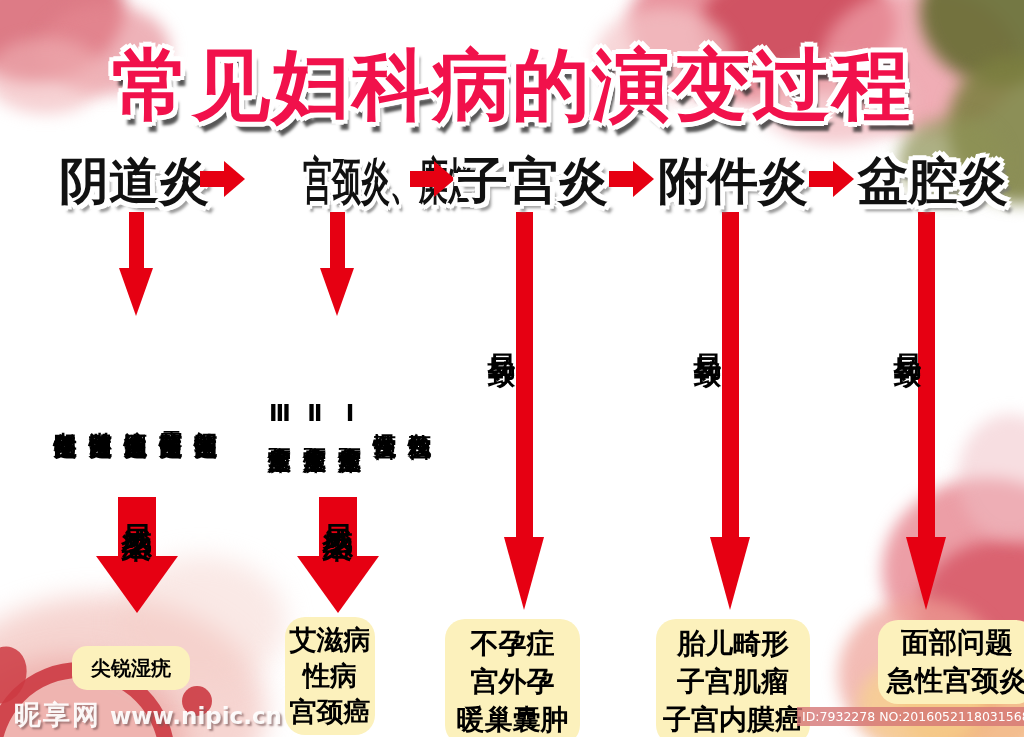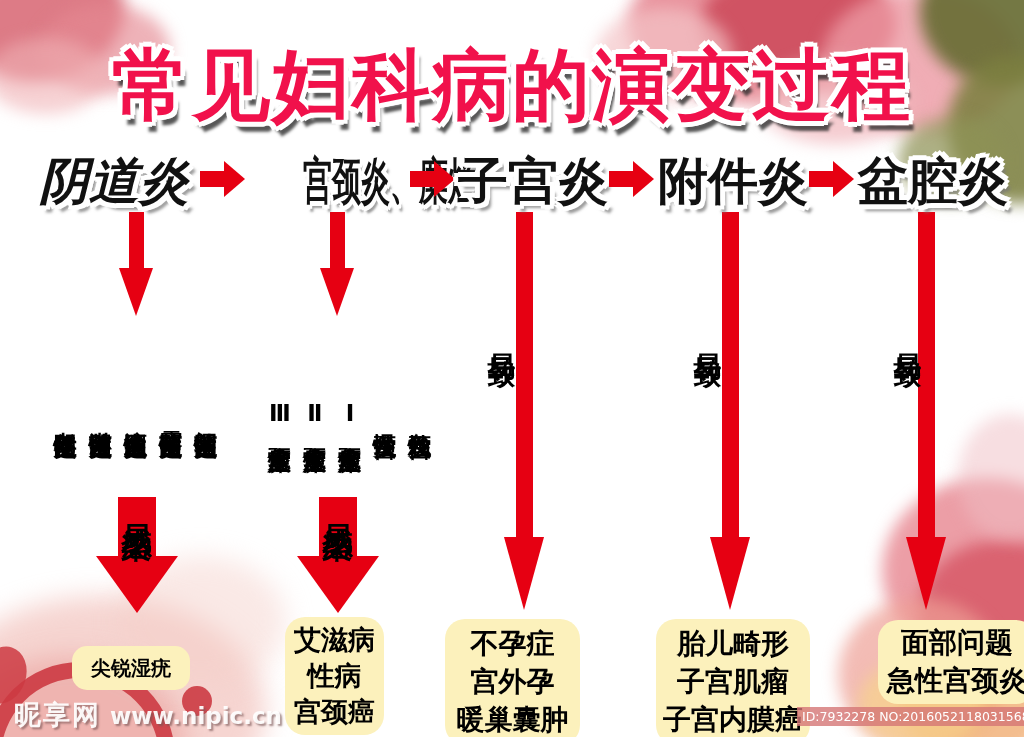--- a/index.html
+++ b/index.html
@@ -45,21 +45,21 @@
   }
   
   .stage{
     position:absolute;top:148px;height:60px;z-index:2;
     font-size:50px;font-weight:900;color:#111;text-align:center;white-space:nowrap;
     text-shadow:
       -4px -4px 0 #fff,4px -4px 0 #fff,-4px 4px 0 #fff,4px 4px 0 #fff,
       -5px 0 0 #fff,5px 0 0 #fff,0 -5px 0 #fff,0 5px 0 #fff,
       6px 7px 3px rgba(120,120,120,.75);
   }
-  .stage-1{left:24px;width:180px;font-style:italic;}
+  .stage-1{left:44px;width:180px;}
   .stage-2{left:240px;width:180px;}
   .stage-2 .squeeze{display:inline-block;transform:scaleX(.58);transform-origin:50% 50%;}
   .stage-3{left:443px;width:180px;}
   .stage-4{left:643px;width:180px;}
   .stage-5{left:843px;width:180px;}
   .harrow{position:absolute;top:161px;display:flex;align-items:center;z-index:2;}
   .harrow .hshaft{width:24px;height:16px;background:#e60012;}
   .harrow .hhead{width:0;height:0;border-top:18px solid transparent;border-bottom:18px solid transparent;border-left:21px solid #e60012;}
   .ha-1{left:200px;}.ha-2{left:410px;}.ha-3{left:609px;}.ha-4{left:809px;}
   
@@ -102,21 +102,21 @@
   }
   .ll-3{left:482px;}.ll-4{left:688px;}.ll-5{left:888px;}
   
   .outcome{
     position:absolute;z-index:2;background:#fcf1bc;border-radius:20px;
     color:#000;font-weight:900;text-align:center;
   }
   .outcome .line{font-size:28px;line-height:38px;white-space:nowrap;}
   .oc-1{left:72px;top:646px;width:118px;height:44px;border-radius:15px;}
   .oc-1 .line{font-size:20px;line-height:44px;}
-  .oc-2{left:285px;top:617px;width:99px;padding:5px 0;}
+  .oc-2{left:285px;top:617px;width:90px;padding:5px 0;}
   .oc-2 .line{font-size:27px;line-height:36px;}
   .oc-3{left:445px;top:619px;width:135px;padding:6px 0;}
   .oc-4{left:656px;top:619px;width:154px;padding:6px 0;}
   .oc-5{left:854px;top:620px;width:142px;padding:4px 8px;margin-left:24px;}
   
   .site-mark{
     position:absolute;left:14px;top:697px;z-index:3;display:flex;align-items:baseline;gap:9px;
     color:rgba(255,255,255,.93);
     text-shadow:2px 2px 2px rgba(120,85,85,.65);white-space:nowrap;
   }

